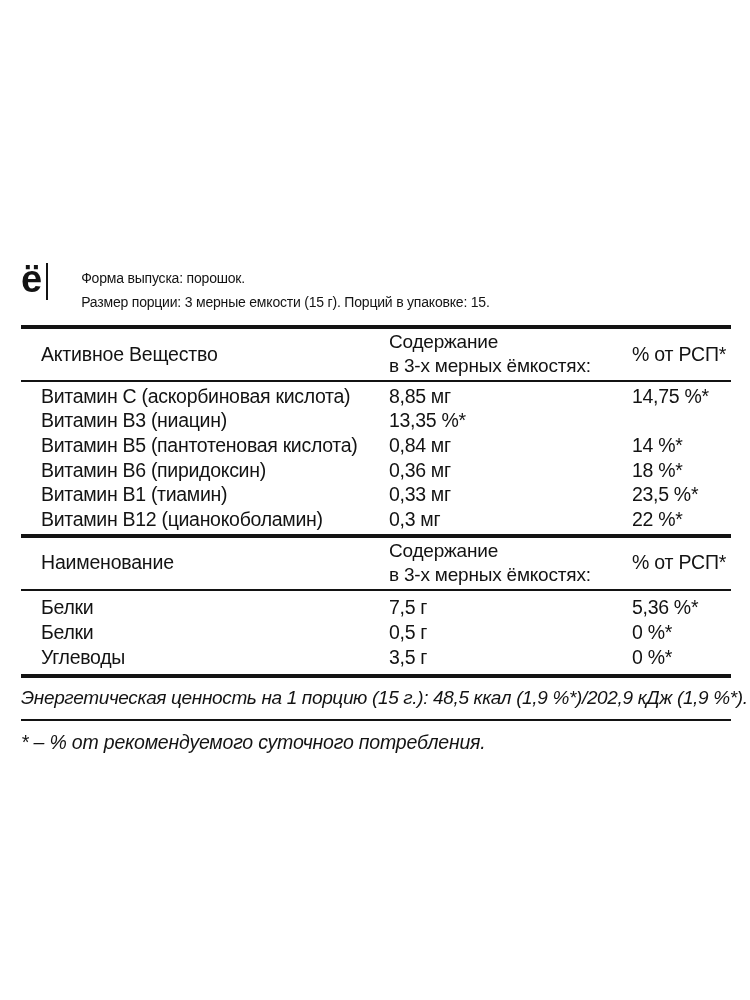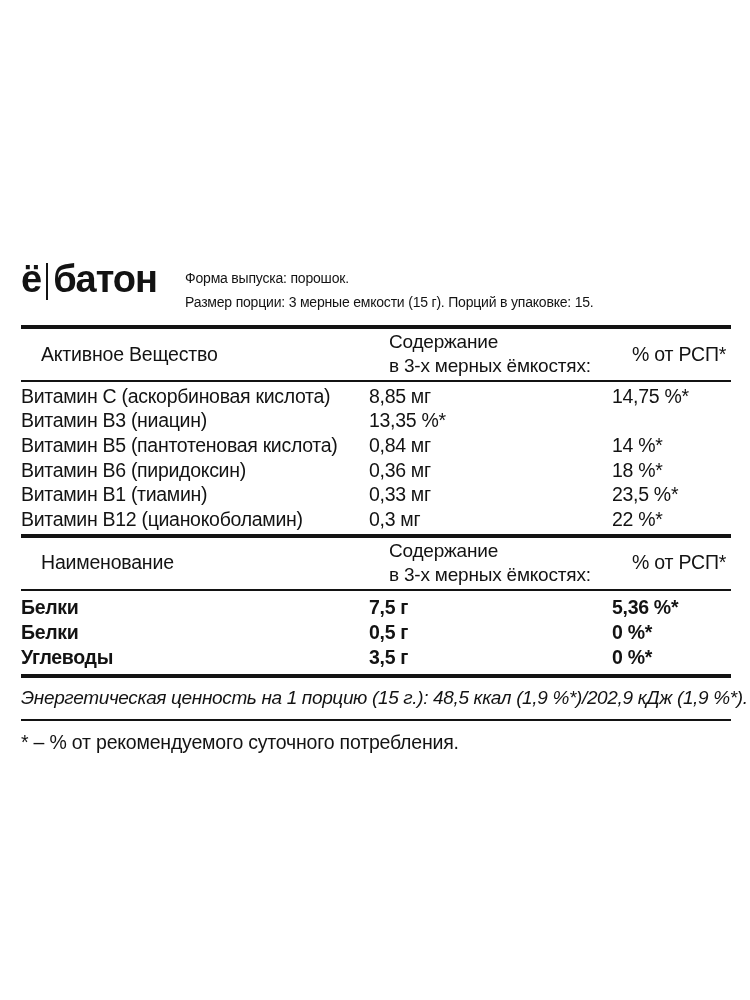--- a/index.html
+++ b/index.html
@@ -22,39 +22,38 @@
 
   
   .rule-thick { border:0; height:4px; background:#131313; }
   .rule-thin  { border:0; height:2px; background:#131313; }
 
   
   .grid { display:grid; grid-template-columns:348px 243px 1fr; align-items:center;margin-left:20px; }
   .thead { padding:1px 0 2px 0; min-height:50px; }
   .thead .c2 { font-size:19px; line-height:24px; letter-spacing:-0.2px; }
   .th { font-size:19.5px; letter-spacing:-0.2px; }
-  .tbody { padding:2px 0 2px 0; }
+  .tbody { padding:2px 0 2px 0;margin-left:20px; }
   .trow { display:grid; grid-template-columns:348px 243px 1fr; align-items:center;
           height:24.6px; font-size:19.5px; letter-spacing:-0.3px; }
   .macros .trow { height:25px; }
-  .macros.tbody { padding:4px 0 4px 0;font-weight:bold; }
+  .macros.tbody { padding:4px 0 4px 0; }
 
   .energy { padding:9px 0 10px 0; font-size:19px; letter-spacing:-0.35px; white-space:nowrap;font-style:italic; }
-  .footnote { padding-top:10px; font-size:19.5px; letter-spacing:-0.2px; }
+  .footnote { padding-top:10px; font-size:19.5px; letter-spacing:-0.2px;font-style:italic; }
 </style>
 </head>
 <body>
 
 <div class="sheet">
 
   <div class="brand-row">
     <div class="logo">
       <span>ё</span>
       <span class="bar"></span>
-      <span>батон</span>
     </div>
     <div class="intro">
       <div>Форма выпуска: порошок.</div>
       <div>Размер порции: 3 мерные емкости (15 г). Порций в упаковке: 15.</div>
     </div>
   </div>
 
   <div class="rule-thick"></div>
 
   <div class="grid thead">

